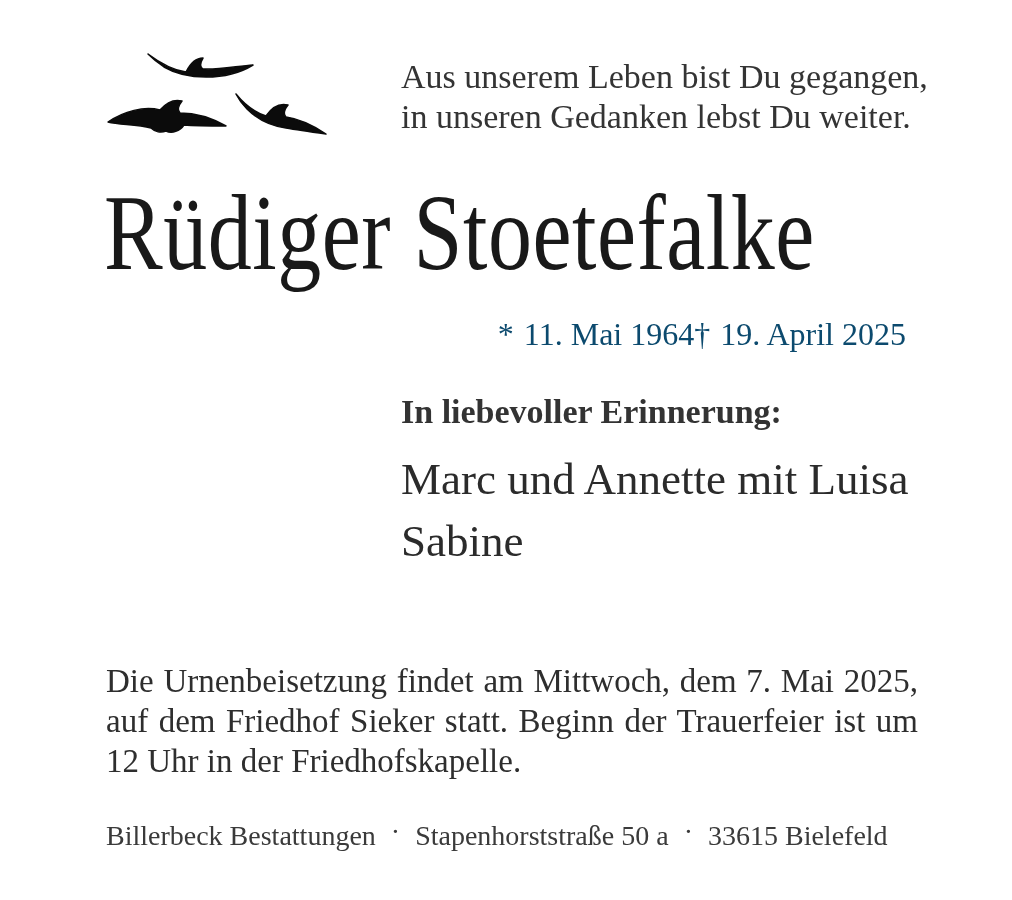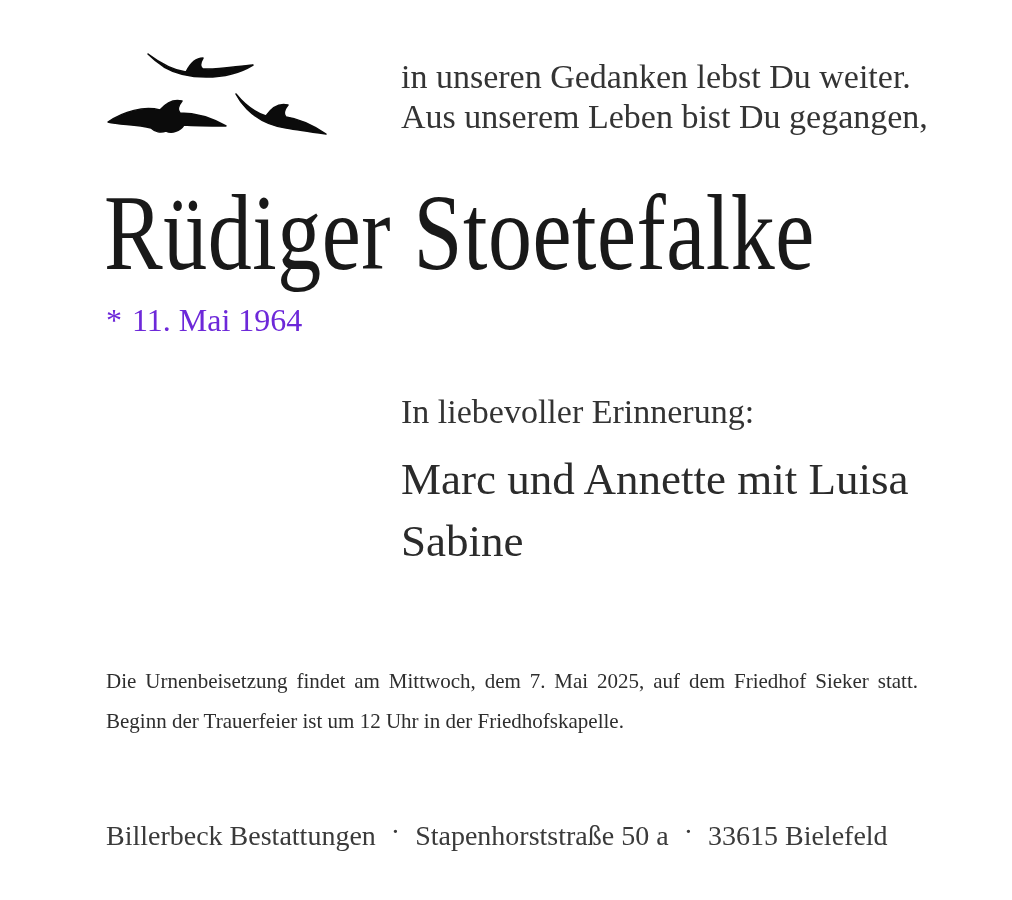--- a/index.html
+++ b/index.html
@@ -50,57 +50,58 @@
     white-space: nowrap;
     transform: scale(1.0, 1.22);
     transform-origin: left top;
     letter-spacing: 0.5px;
   }
 
   
   .dates {
     position: absolute;
     left: 106px;
-    top: 302px;
+    top: 316px;
     width: 800px;
     display: flex;
-    justify-content: flex-start;
+    justify-content: flex-end;
     font-size: 32px;
-    color: #6d28d9;
+    color: #0c4a6e;
   }
   .date span { display: inline; }
   .date .sym { margin-right: 10px; }
 
   
   .memorial {
     position: absolute;
     left: 401px;
     top: 392px;
     white-space: nowrap;
   }
   .memorial-intro {
     font-size: 34px;
     line-height: 40px;
     margin: 0 0 16px 0;
     color: #333333;
+    font-weight: bold;
   }
   .mourner {
     font-size: 45px;
     line-height: 62px;
     color: #2b2b2b;
   }
 
   
   .funeral {
     position: absolute;
     left: 106px;
     top: 661px;
     width: 812px;
     margin: 0;
-    font-size: 21px;
+    font-size: 33px;
     line-height: 40px;
     text-align: justify;
     color: #2e2e2e;
   }
 
   
   .publisher {
     position: absolute;
     left: 106px;
     top: 820px;
@@ -146,29 +147,32 @@
                C 166 61 174 57 182 59
                C 178 64 177 68 180 71
                C 194 73 208 80 220 88
                C 206 86 192 84 180 82
                C 165 80 151 73 141 63
                C 135 57 132 52 130 48 Z"></path>
     </g>
   </svg>
 
   <div class="epigraph">
+    <div>Aus unserem Leben bist Du gegangen,</div>
     <div>in unseren Gedanken lebst Du weiter.</div>
-    <div>Aus unserem Leben bist Du gegangen,</div>
   </div>
 
   <h1 class="name">Rüdiger Stoetefalke</h1>
 
   <div class="dates">
     <div class="date">
       <span class="sym">*</span><span>11. Mai 1964</span>
+    </div>
+    <div class="date">
+      <span class="sym">†</span><span>19. April 2025</span>
     </div>
   </div>
 
   <div class="memorial">
     <p class="memorial-intro">In liebevoller Erinnerung:</p>
     <div class="mourner">Marc und Annette mit Luisa</div>
     <div class="mourner">Sabine</div>
   </div>
 
   <p class="funeral">Die Urnenbeisetzung findet am Mittwoch, dem 7. Mai 2025, auf dem Friedhof Sieker statt. Beginn der Trauerfeier ist um 12 Uhr in der Friedhofskapelle.</p>

